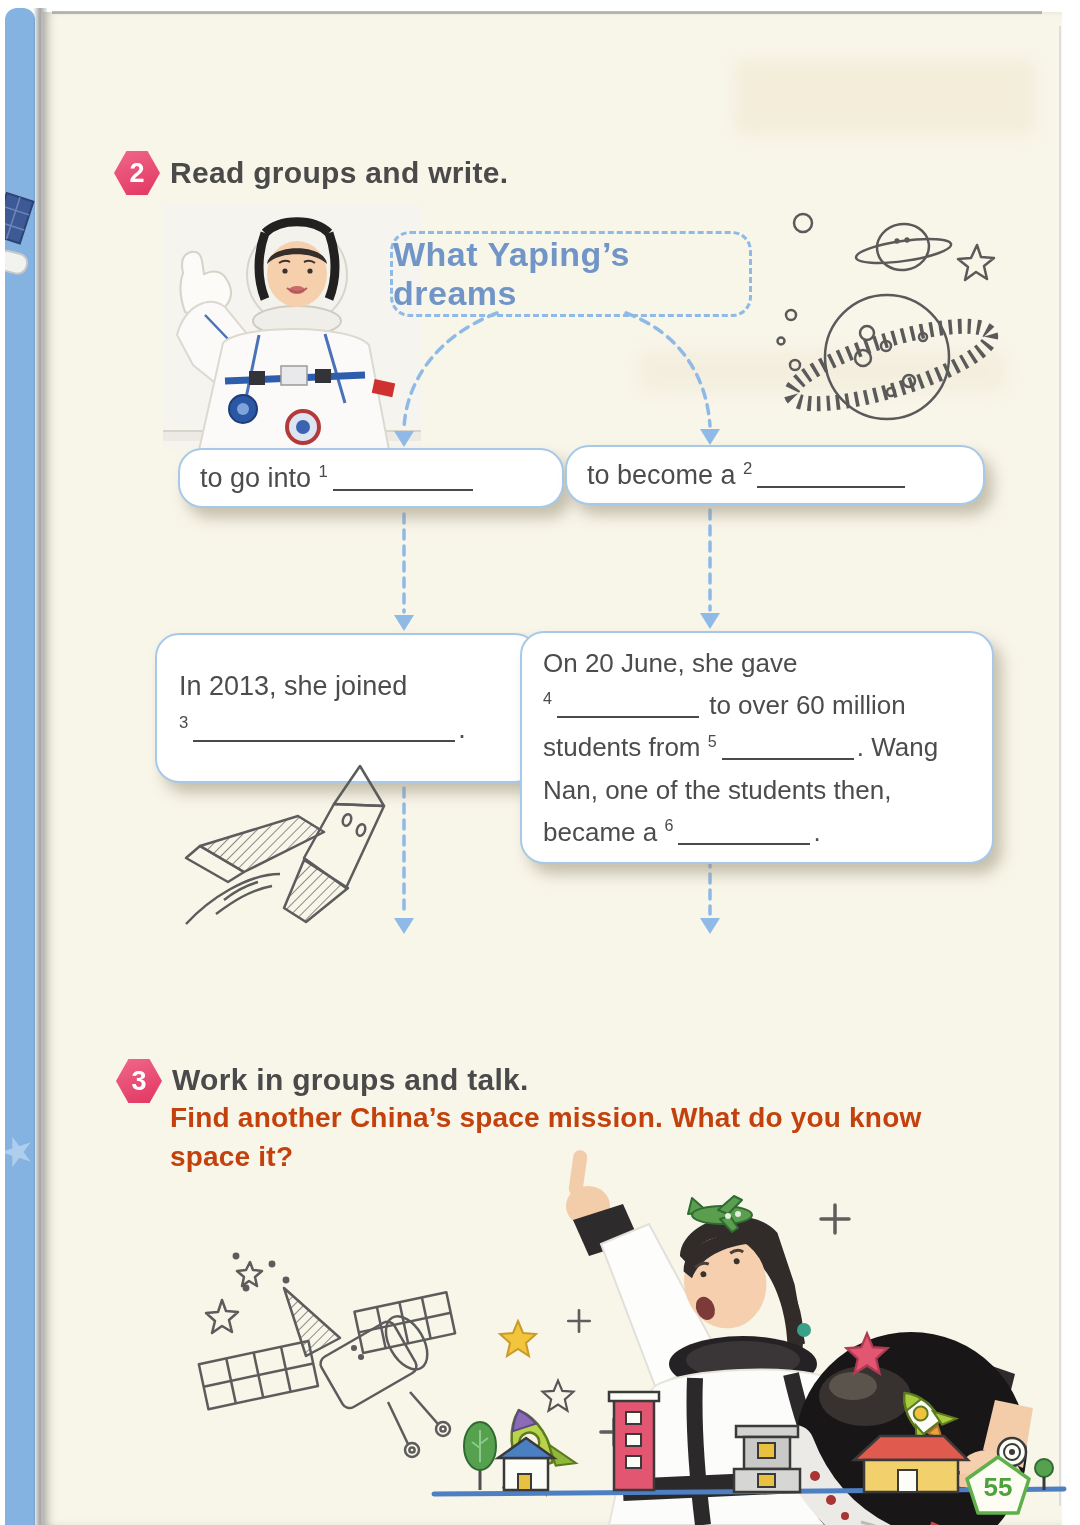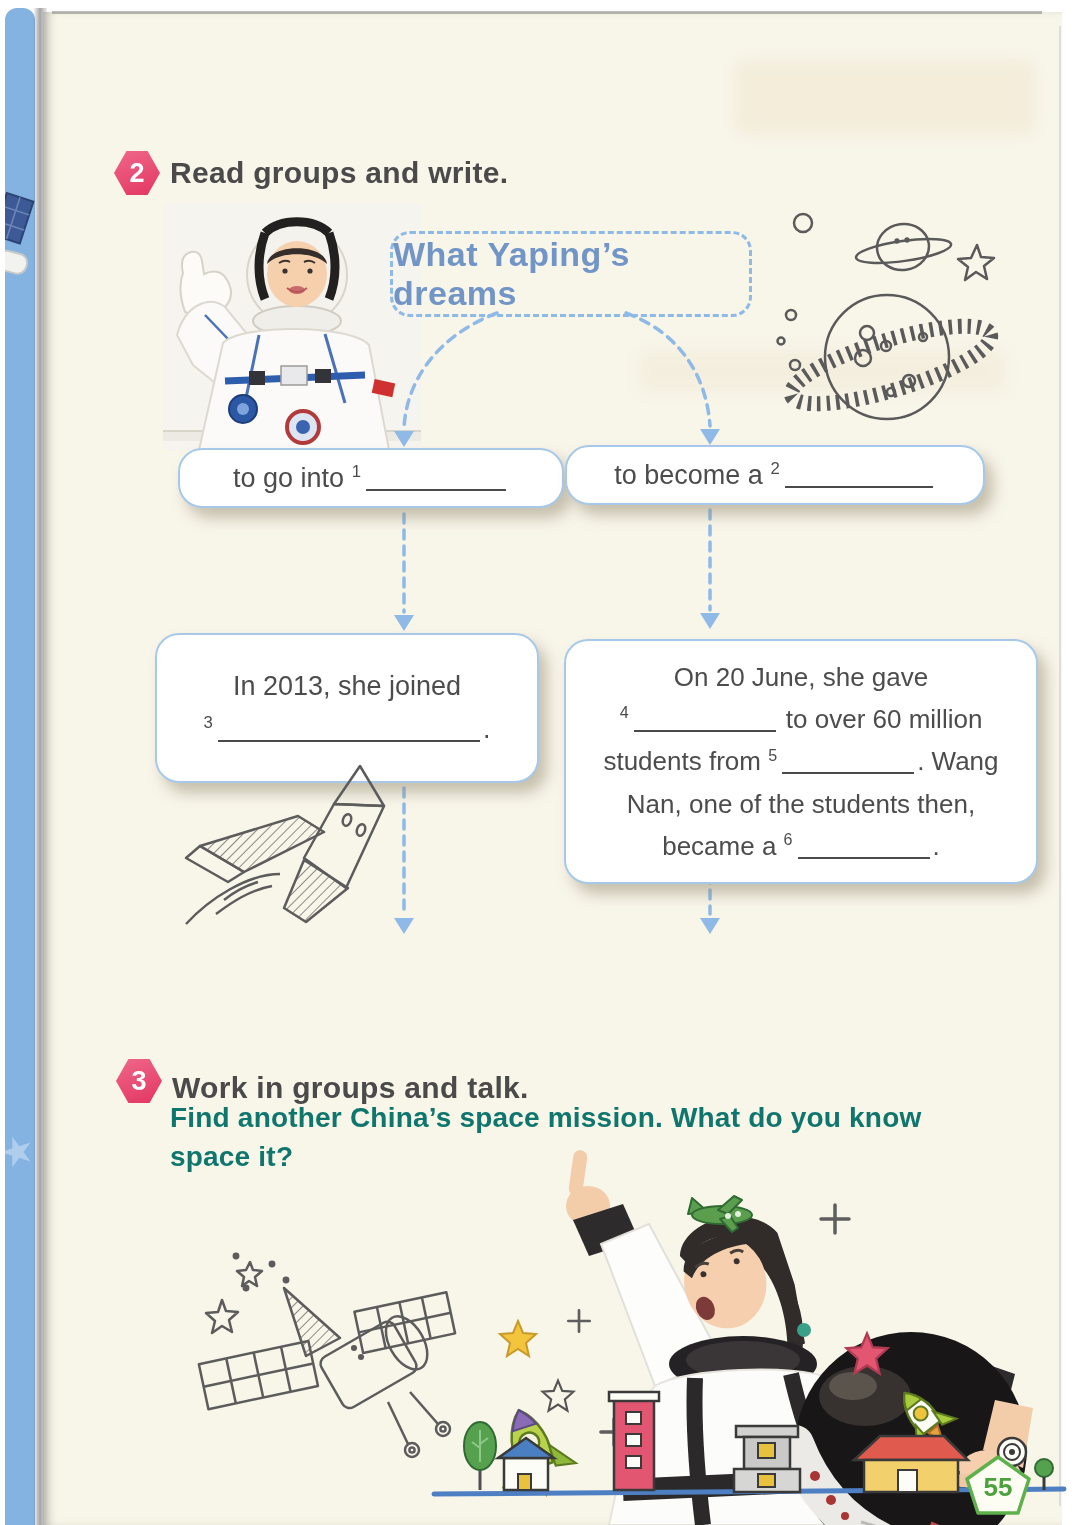--- a/index.html
+++ b/index.html
@@ -20,36 +20,36 @@
   .edge-right{position:absolute;left:1059px;top:26px;width:2px;height:1480px;background:#dedede;}
   .bleed{position:absolute;filter:blur(7px);border-radius:10px;}
   .bleed1{left:735px;top:60px;width:300px;height:75px;background:#efe7cf;opacity:.55;}
   .bleed2{left:640px;top:350px;width:365px;height:42px;background:#f0e9d4;opacity:.5;}
   
   .badge{position:absolute;width:46px;height:46px;color:#fff;font-weight:bold;font-size:27px;
          display:flex;align-items:center;justify-content:center;
          background:linear-gradient(160deg,#f0688b,#e23560);
          clip-path:polygon(27% 2%,73% 2%,100% 50%,73% 98%,27% 98%,0% 50%);}
   .ex-title{position:absolute;font-size:30px;font-weight:bold;color:#4a4a4a;letter-spacing:.3px;}
-  .ex-line{position:absolute;font-size:28px;font-weight:bold;color:#0f766e;letter-spacing:.2px;}
+  .ex-line{position:absolute;font-size:28px;font-weight:bold;color:#c2410c;letter-spacing:.2px;}
   
   .title-box{position:absolute;left:390px;top:231px;width:356px;height:80px;border:3.5px dashed #8fb9e6;
              border-radius:20px;display:flex;align-items:center;justify-content:center;
              font-size:34px;font-weight:bold;color:#7095c6;letter-spacing:.5px;}
   
   .fbox{position:absolute;background:#ffffff;border:2.5px solid #a6c9ea;border-radius:24px;
         color:#4c4c4c;font-size:26px;box-shadow:8px 10px 14px rgba(150,140,115,.5);
-        display:flex;align-items:center;text-align:center;}
+        display:flex;align-items:center;}
   .fbox .inner{width:100%;}
   .fbox sup{font-size:.62em;vertical-align:super;margin-right:2px;color:#4c4c4c;}
   .blank{display:inline-block;height:1em;border-bottom:2.5px solid #4a4a4a;margin:0 3px -4px 3px;}
   .b-dream1{left:178px;top:448px;width:342px;height:56px;padding:0 20px;font-size:27px;}
   .b-dream2{left:565px;top:445px;width:376px;height:56px;padding:0 20px;font-size:27px;}
   .b-fact1{left:155px;top:633px;width:336px;height:114px;padding:16px 22px;line-height:1.6;font-size:27px;}
-  .b-fact2{left:564px;top:631px;width:428px;height:217px;padding:12px 21px;line-height:1.63;margin-top:8px;}
+  .b-fact2{left:520px;top:631px;width:428px;height:217px;padding:6px 21px;line-height:1.63;}
   .b-concl{left:185px;top:936px;width:767px;height:64px;padding:0 24px;}
   .connectors{position:absolute;left:0;top:0;pointer-events:none;}
   .abs{position:absolute;}
   
   .pageno{position:absolute;left:962px;top:1452px;}
 </style>
 </head>
 <body>
 
 <div class="stage">
@@ -183,21 +183,21 @@
       <path d="M52,86 L150,56 L176,72 L96,112 Z" fill="url(#hatchA)"></path>
       <path d="M38,98 L52,86 96,112 80,122 Z"></path>
       <path d="M156,100 L200,128 L158,162 L136,148 Z" fill="url(#hatchA)"></path>
       <path d="M132,114 C100,114 62,138 38,164"></path>
       <path d="M124,126 C102,130 84,142 68,154"></path>
       <path d="M110,122 C96,126 86,132 76,140"></path>
     </g>
   </svg>
 
   <div class="badge" style="left:116px;top:1058px;">3</div>
-  <div class="ex-title" style="left:172px;top:1063px;margin-top:8px;">Work in groups and talk.</div>
+  <div class="ex-title" style="left:172px;top:1063px;">Work in groups and talk.</div>
   <div class="ex-line" style="left:170px;top:1102px;">Find another China’s space mission. What do you know</div>
   <div class="ex-line" style="left:170px;top:1141px;">space it?</div>
 
   <svg class="abs" style="left:188px;top:1252px;" width="270" height="210" viewBox="0 0 270 210">
     <defs>
       <pattern id="hatchB" width="7" height="7" patternUnits="userSpaceOnUse" patternTransform="rotate(45)">
         <line x1="0" y1="0" x2="0" y2="7" stroke="#5c5c5c" stroke-width="1.4"></line>
       </pattern>
     </defs>
     <g stroke="#5c5c5c" stroke-width="2.5" fill="none" stroke-linejoin="round">

